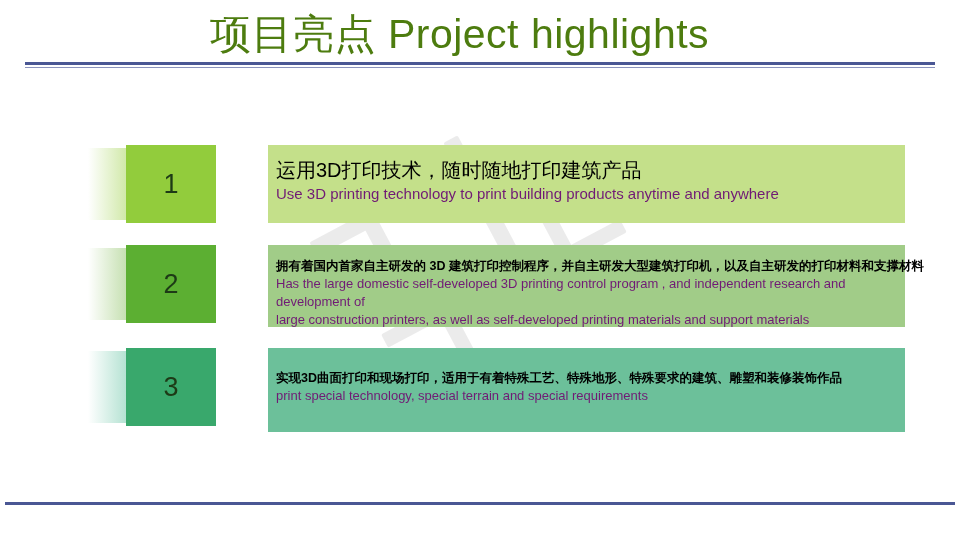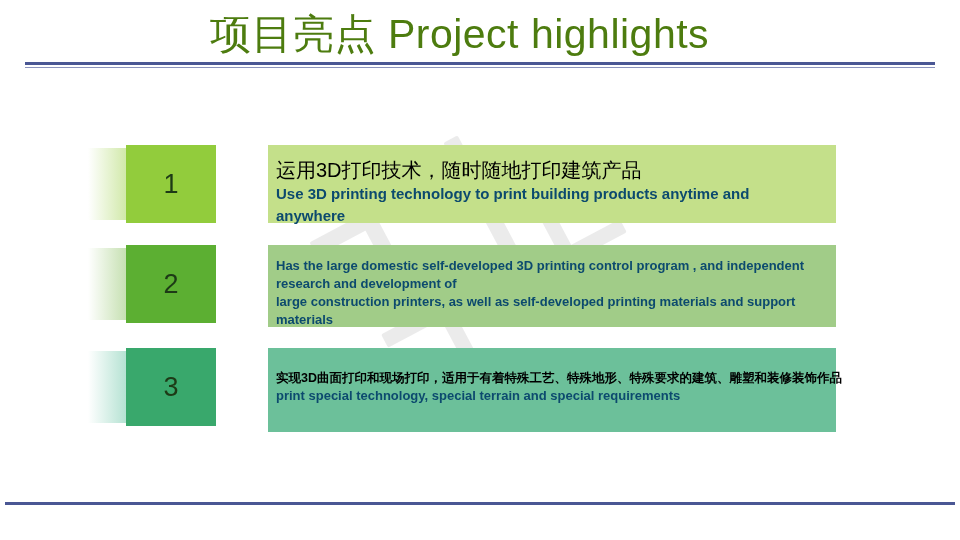--- a/index.html
+++ b/index.html
@@ -101,35 +101,35 @@
     font-size: 27px;
     line-height: 27px;
     color: #1d3a16;
     font-weight: 400;
   }
 
   
   .hl-panel {
     position: absolute;
     left: 268px;
-    width: 568px;
+    width: 637px;
     box-sizing: border-box;
   }
   #hl-row-0 .hl-panel { height: 78px; padding: 12px 14px 0 8px; }
   #hl-row-1 .hl-panel { height: 82px; padding: 12px 10px 0 8px; }
   #hl-row-2 .hl-panel { height: 84px; padding: 21px 10px 0 8px; }
 
   .line-cn {
     color: #000000;
     font-weight: bold;
     white-space: nowrap;
   }
   .line-en {
-    color: #0c4a6e;
-    font-weight: bold;
+    color: #701a75;
+    font-weight: normal;
   }
   
   #hl-row-0 .line-cn { font-size: 20px; line-height: 26px; font-weight: 500; }
   #hl-row-0 .line-en { font-size: 15px; line-height: 22px; }
   
   #hl-row-1 .line-cn, #hl-row-2 .line-cn { font-size: 12.5px; line-height: 18px; }
   #hl-row-1 .line-en, #hl-row-2 .line-en { font-size: 13px; line-height: 18px; }
 
   
   #footer-rule {
@@ -178,20 +178,21 @@
 </div>
 
 <div class="hl-row" id="hl-row-1">
   <div class="badge-wrap">
     <div class="badge-fade" style="background: linear-gradient(to right, rgba(255, 255, 255, 0) 0%, rgb(188, 219, 164) 100%);"></div>
     <div class="badge-solid" style="background: rgb(92, 175, 50);">
       <span class="badge-num">2</span>
     </div>
   </div>
   <div class="hl-panel" style="background: rgb(161, 204, 136);">
+    <div class="line-cn">拥有着国内首家自主研发的 3D 建筑打印控制程序，并自主研发大型建筑打印机，以及自主研发的打印材料和支撑材料</div>
     <div class="line-en">Has the large domestic self-developed 3D printing control program , and independent research and development of</div>
     <div class="line-en">large construction printers, as well as self-developed printing materials and support materials</div>
   </div>
 </div>
 
 <div class="hl-row" id="hl-row-2">
   <div class="badge-wrap">
     <div class="badge-fade" style="background: linear-gradient(to right, rgba(255, 255, 255, 0) 0%, rgb(168, 221, 203) 100%);"></div>
     <div class="badge-solid" style="background: rgb(57, 168, 108);">
       <span class="badge-num">3</span>

